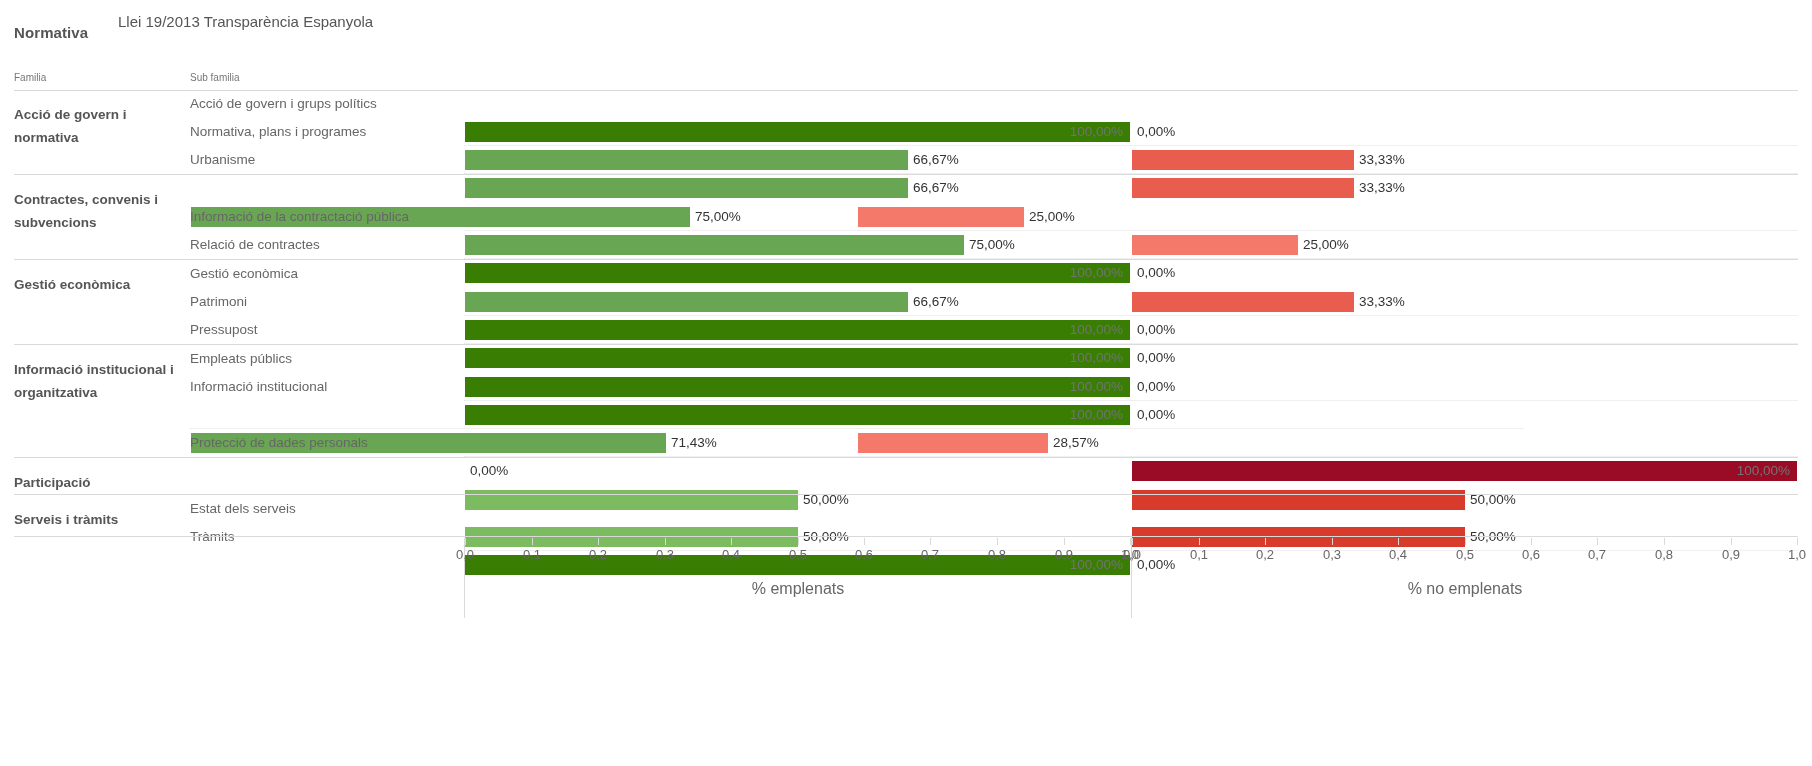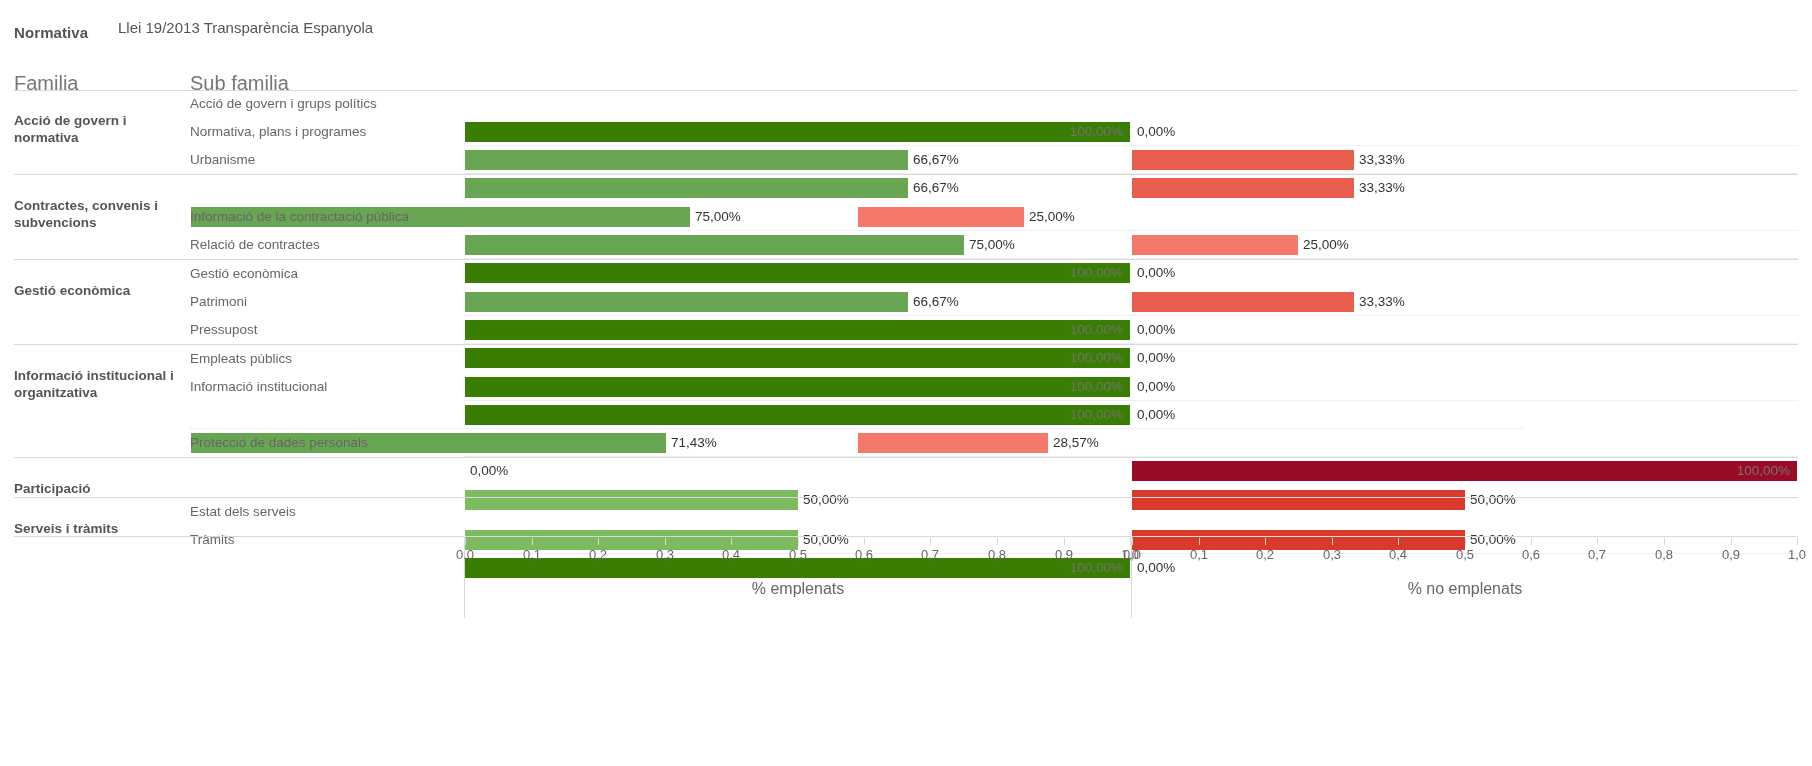--- a/index.html
+++ b/index.html
@@ -31,28 +31,27 @@
     font-weight: bold;
     color: #555555;
     letter-spacing: .1px;
   }
   .normativa-value {
     position: absolute;
     left: 118px; top: 13px;
     font-size: 15px;
     font-weight: normal;
     color: #555555;
-    margin-top: 6px;
   }
 
   
   .col-header {
     position: absolute;
     top: 72px;
-    font-size: 20px;
+    font-size: 10px;
     color: #777777;
   }
   .col-header.familia { left: 14px; }
   .col-header.subfamilia { left: 190px; }
 
   
   
   .grid {
     position: absolute;
     left: 14px;
@@ -96,22 +95,22 @@
   }
 
   
   .group-body { display: flex; }
   .group-famcol {
     width: 176px;
     flex: 0 0 176px;
     font-size: 13.5px;
     font-weight: bold;
     color: #555555;
-    line-height: 17px;
-    padding-top: 22px;
+    line-height: 23px;
+    padding-top: 13px;
     padding-right: 4px;
     box-sizing: border-box;
   }
   .group-rows { flex: 1 1 auto; }
 
   .cell-left-chart, .cell-right-chart {
     position: relative;
     width: 667px;
     flex: 0 0 667px;
     box-sizing: border-box;

